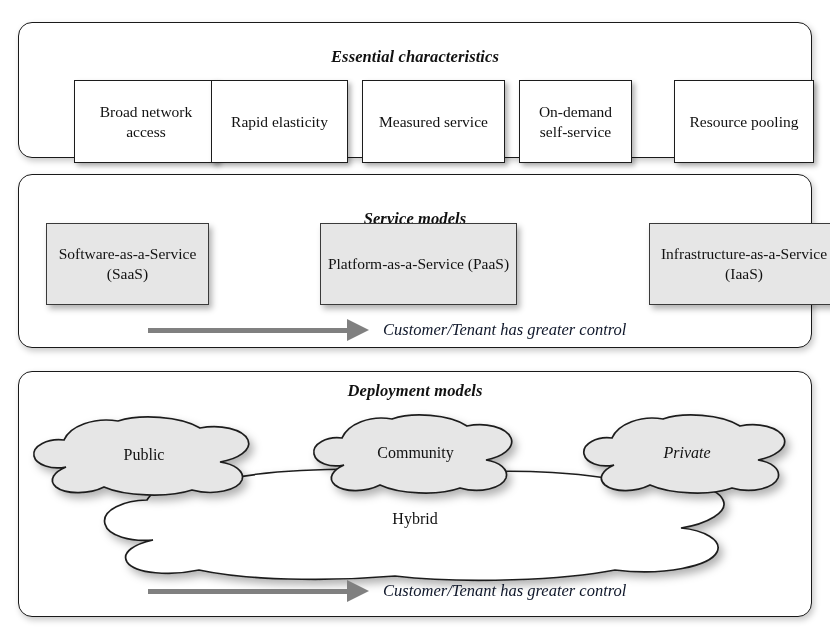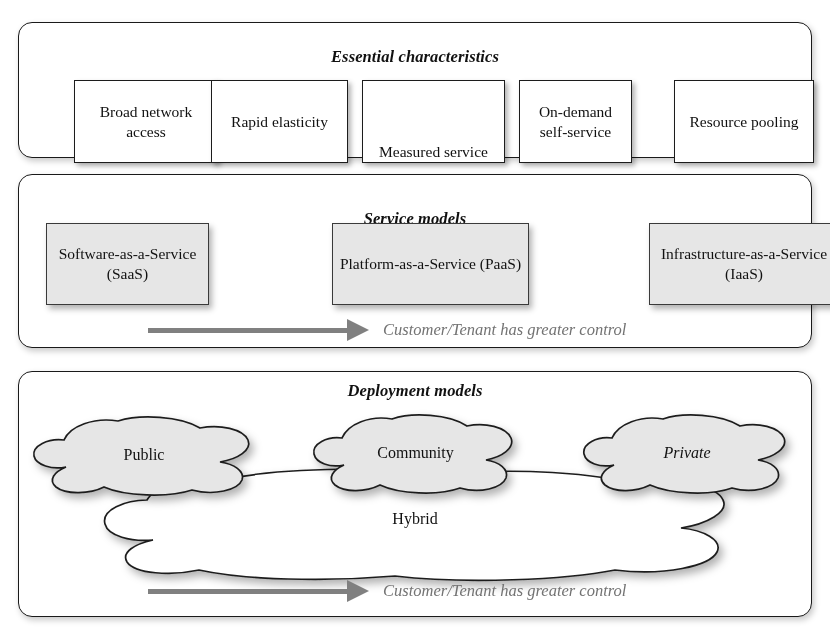--- a/index.html
+++ b/index.html
@@ -63,21 +63,21 @@
     text-align: center;
     font-size: 15.5px;
     line-height: 1.28;
     color: #111111;
     top: 57px;
     height: 83px;
   }
   .char-box span { display: block; padding: 0 4px; }
   #char-0 { left: 36px;  width: 144px; margin-left: 19px; }
   #char-1 { left: 192px; width: 137px; }
-  #char-2 { left: 343px; width: 143px; align-items: flex-end; }
+  #char-2 { left: 343px; width: 143px; }
   #char-3 { left: 500px; width: 113px; }
   #char-4 { left: 655px; width: 140px; }
 
   
   .svc-box {
     position: absolute;
     box-sizing: border-box;
     border: 1.8px solid #3a3a3a;
     background: #e6e6e6;
     box-shadow: 3px 4px 6px rgba(0,0,0,0.30);
@@ -86,21 +86,21 @@
     justify-content: center;
     text-align: center;
     font-size: 15.5px;
     line-height: 1.3;
     color: #111111;
     top: 223px;
     height: 82px;
   }
   .svc-box span { display: block; padding: 0 5px; }
   #svc-0 { left: 46px;  width: 163px; }
-  #svc-1 { left: 332px; width: 197px; align-items: center; }
+  #svc-1 { left: 320px; width: 197px; align-items: center; }
   #svc-2 { left: 601px; width: 190px; margin-left: 48px; }
 
   
   .arrow-row {
     position: absolute;
     height: 24px;
     display: flex;
     align-items: center;
   }
   #arrow-row-service { left: 148px; top: 318px; }
@@ -115,21 +115,21 @@
     width: 0; height: 0;
     border-top: 11px solid transparent;
     border-bottom: 11px solid transparent;
     border-left: 22px solid #808080;
     margin-left: -1px;
   }
   .arrow-caption {
     margin-left: 14px;
     font-style: italic;
     font-size: 16.5px;
-    color: #737373;
+    color: #0f172a;
     white-space: nowrap;
   }
 
   
   .cloud-wrap { position: absolute; }
   .cloud-svg { display: block; overflow: visible; }
   .cloud-label {
     position: absolute;
     left: 0; width: 100%;
     text-align: center;

